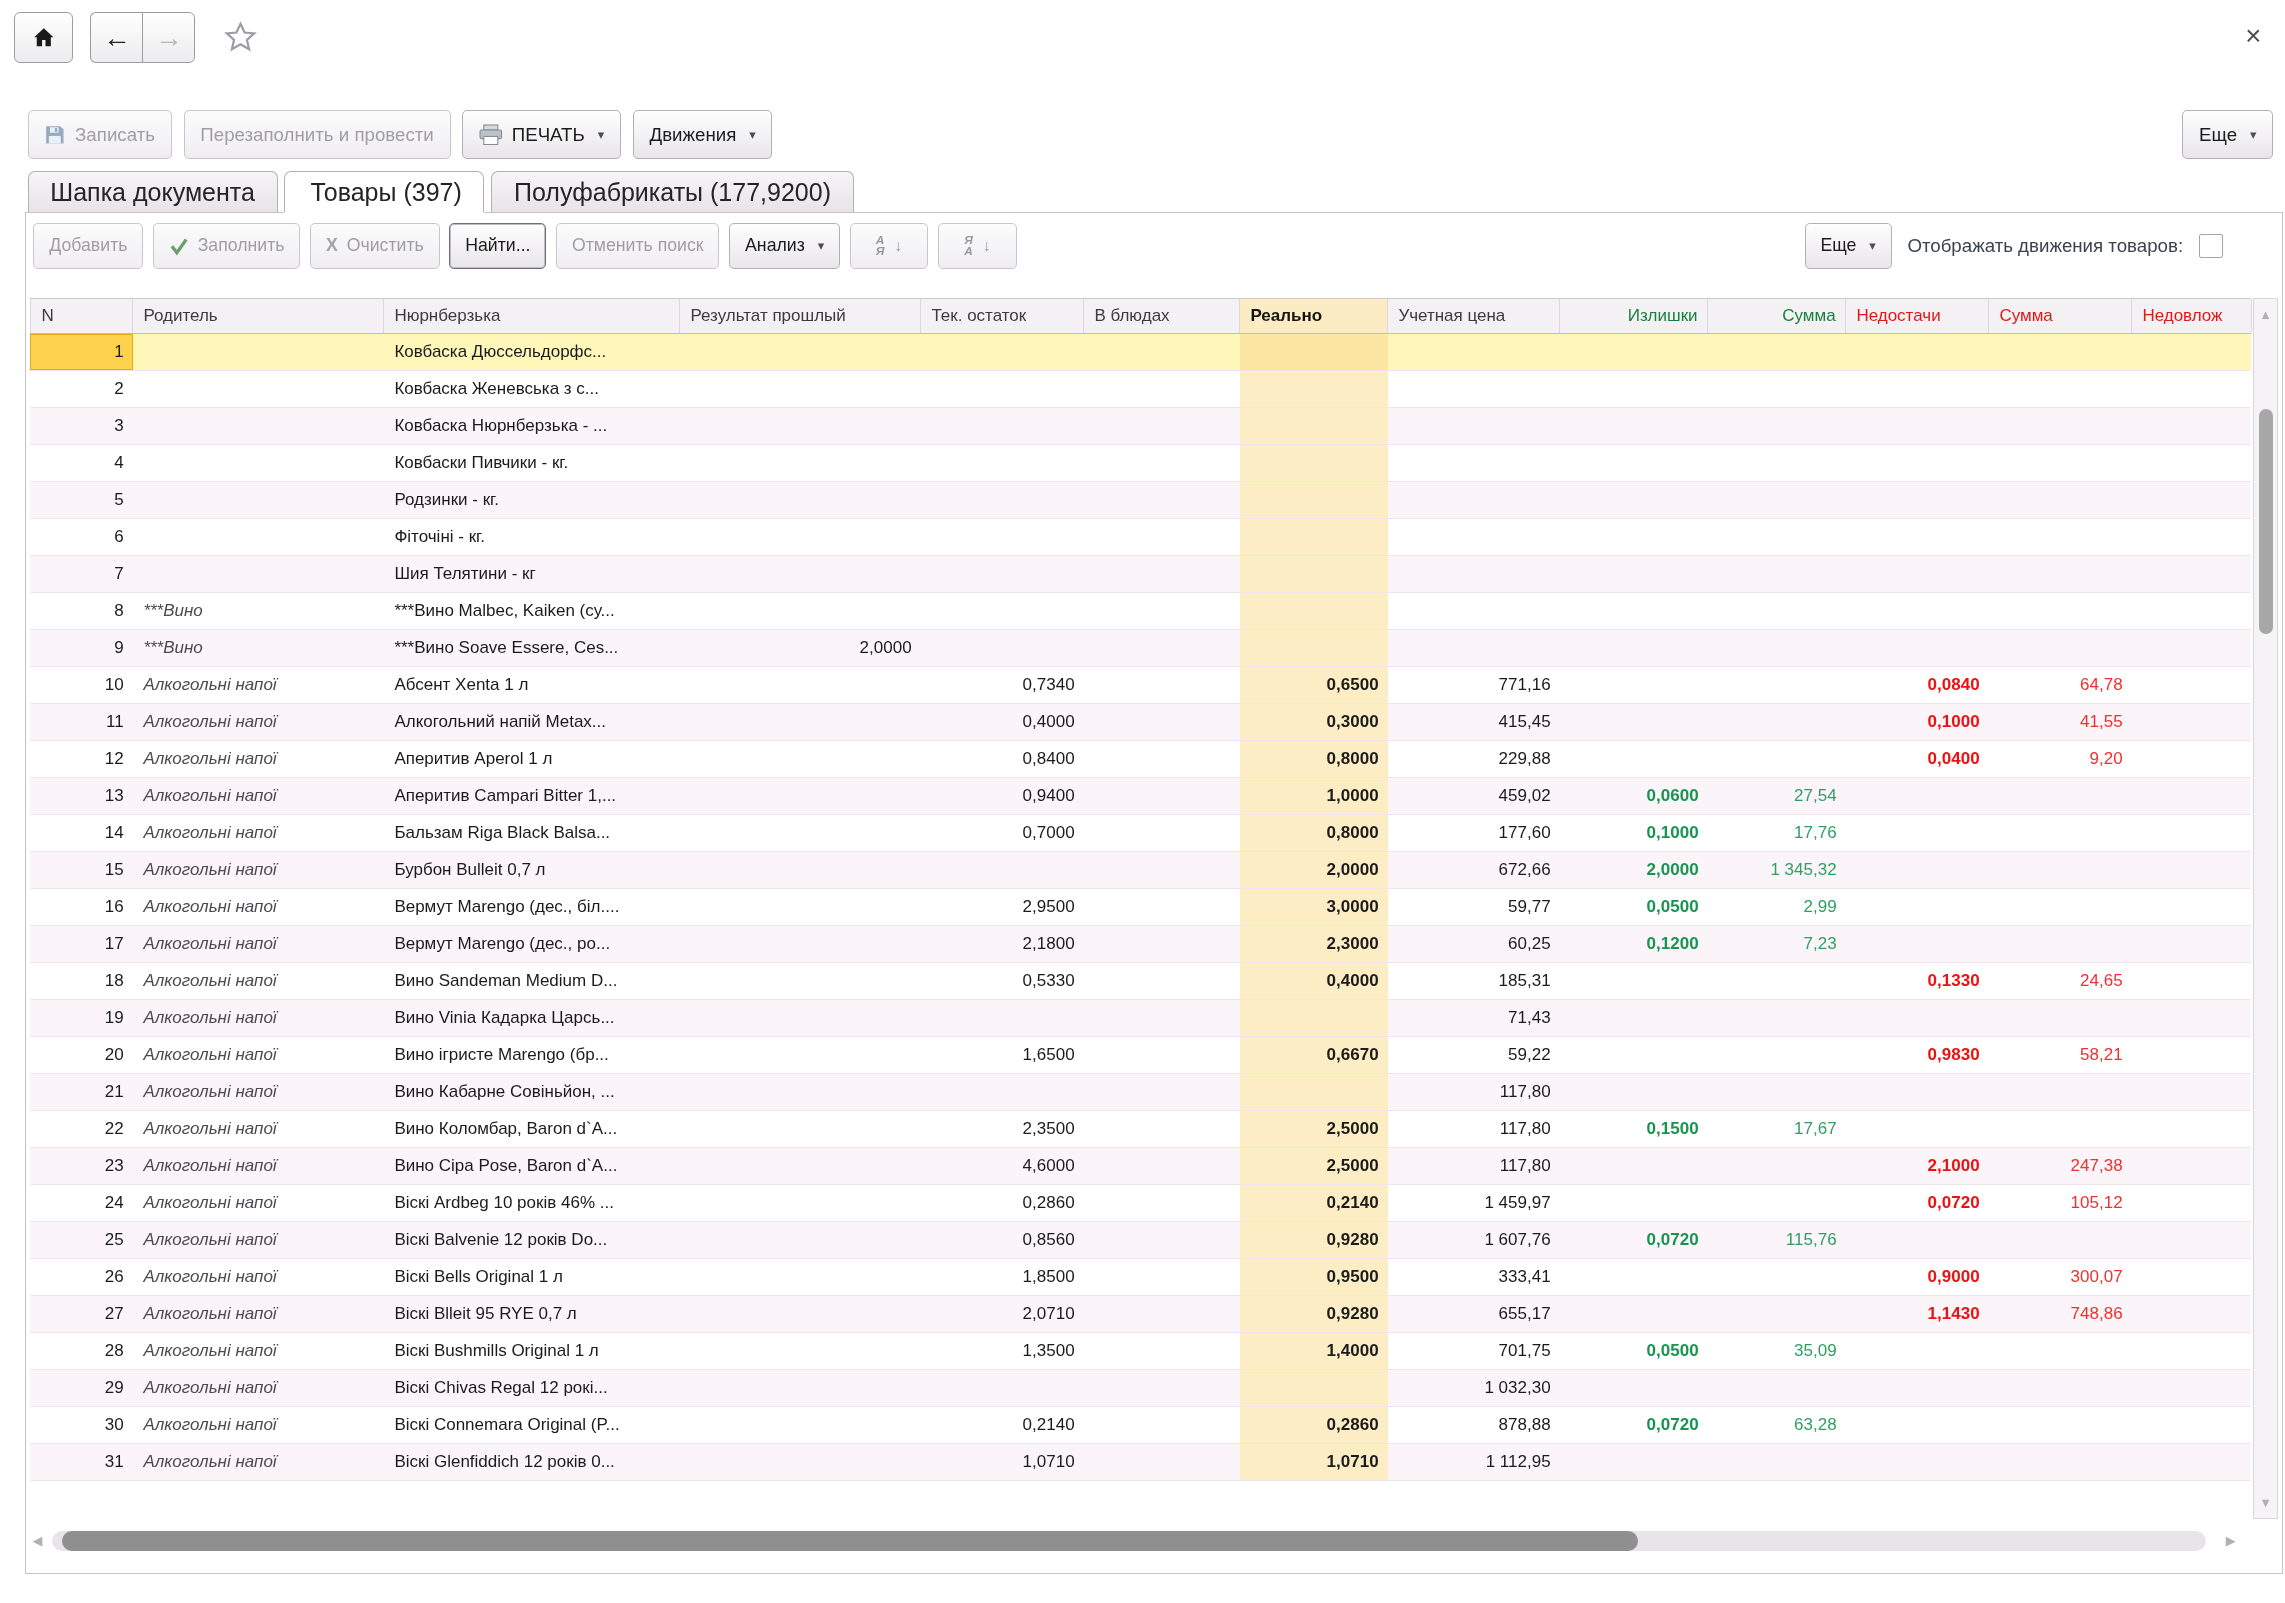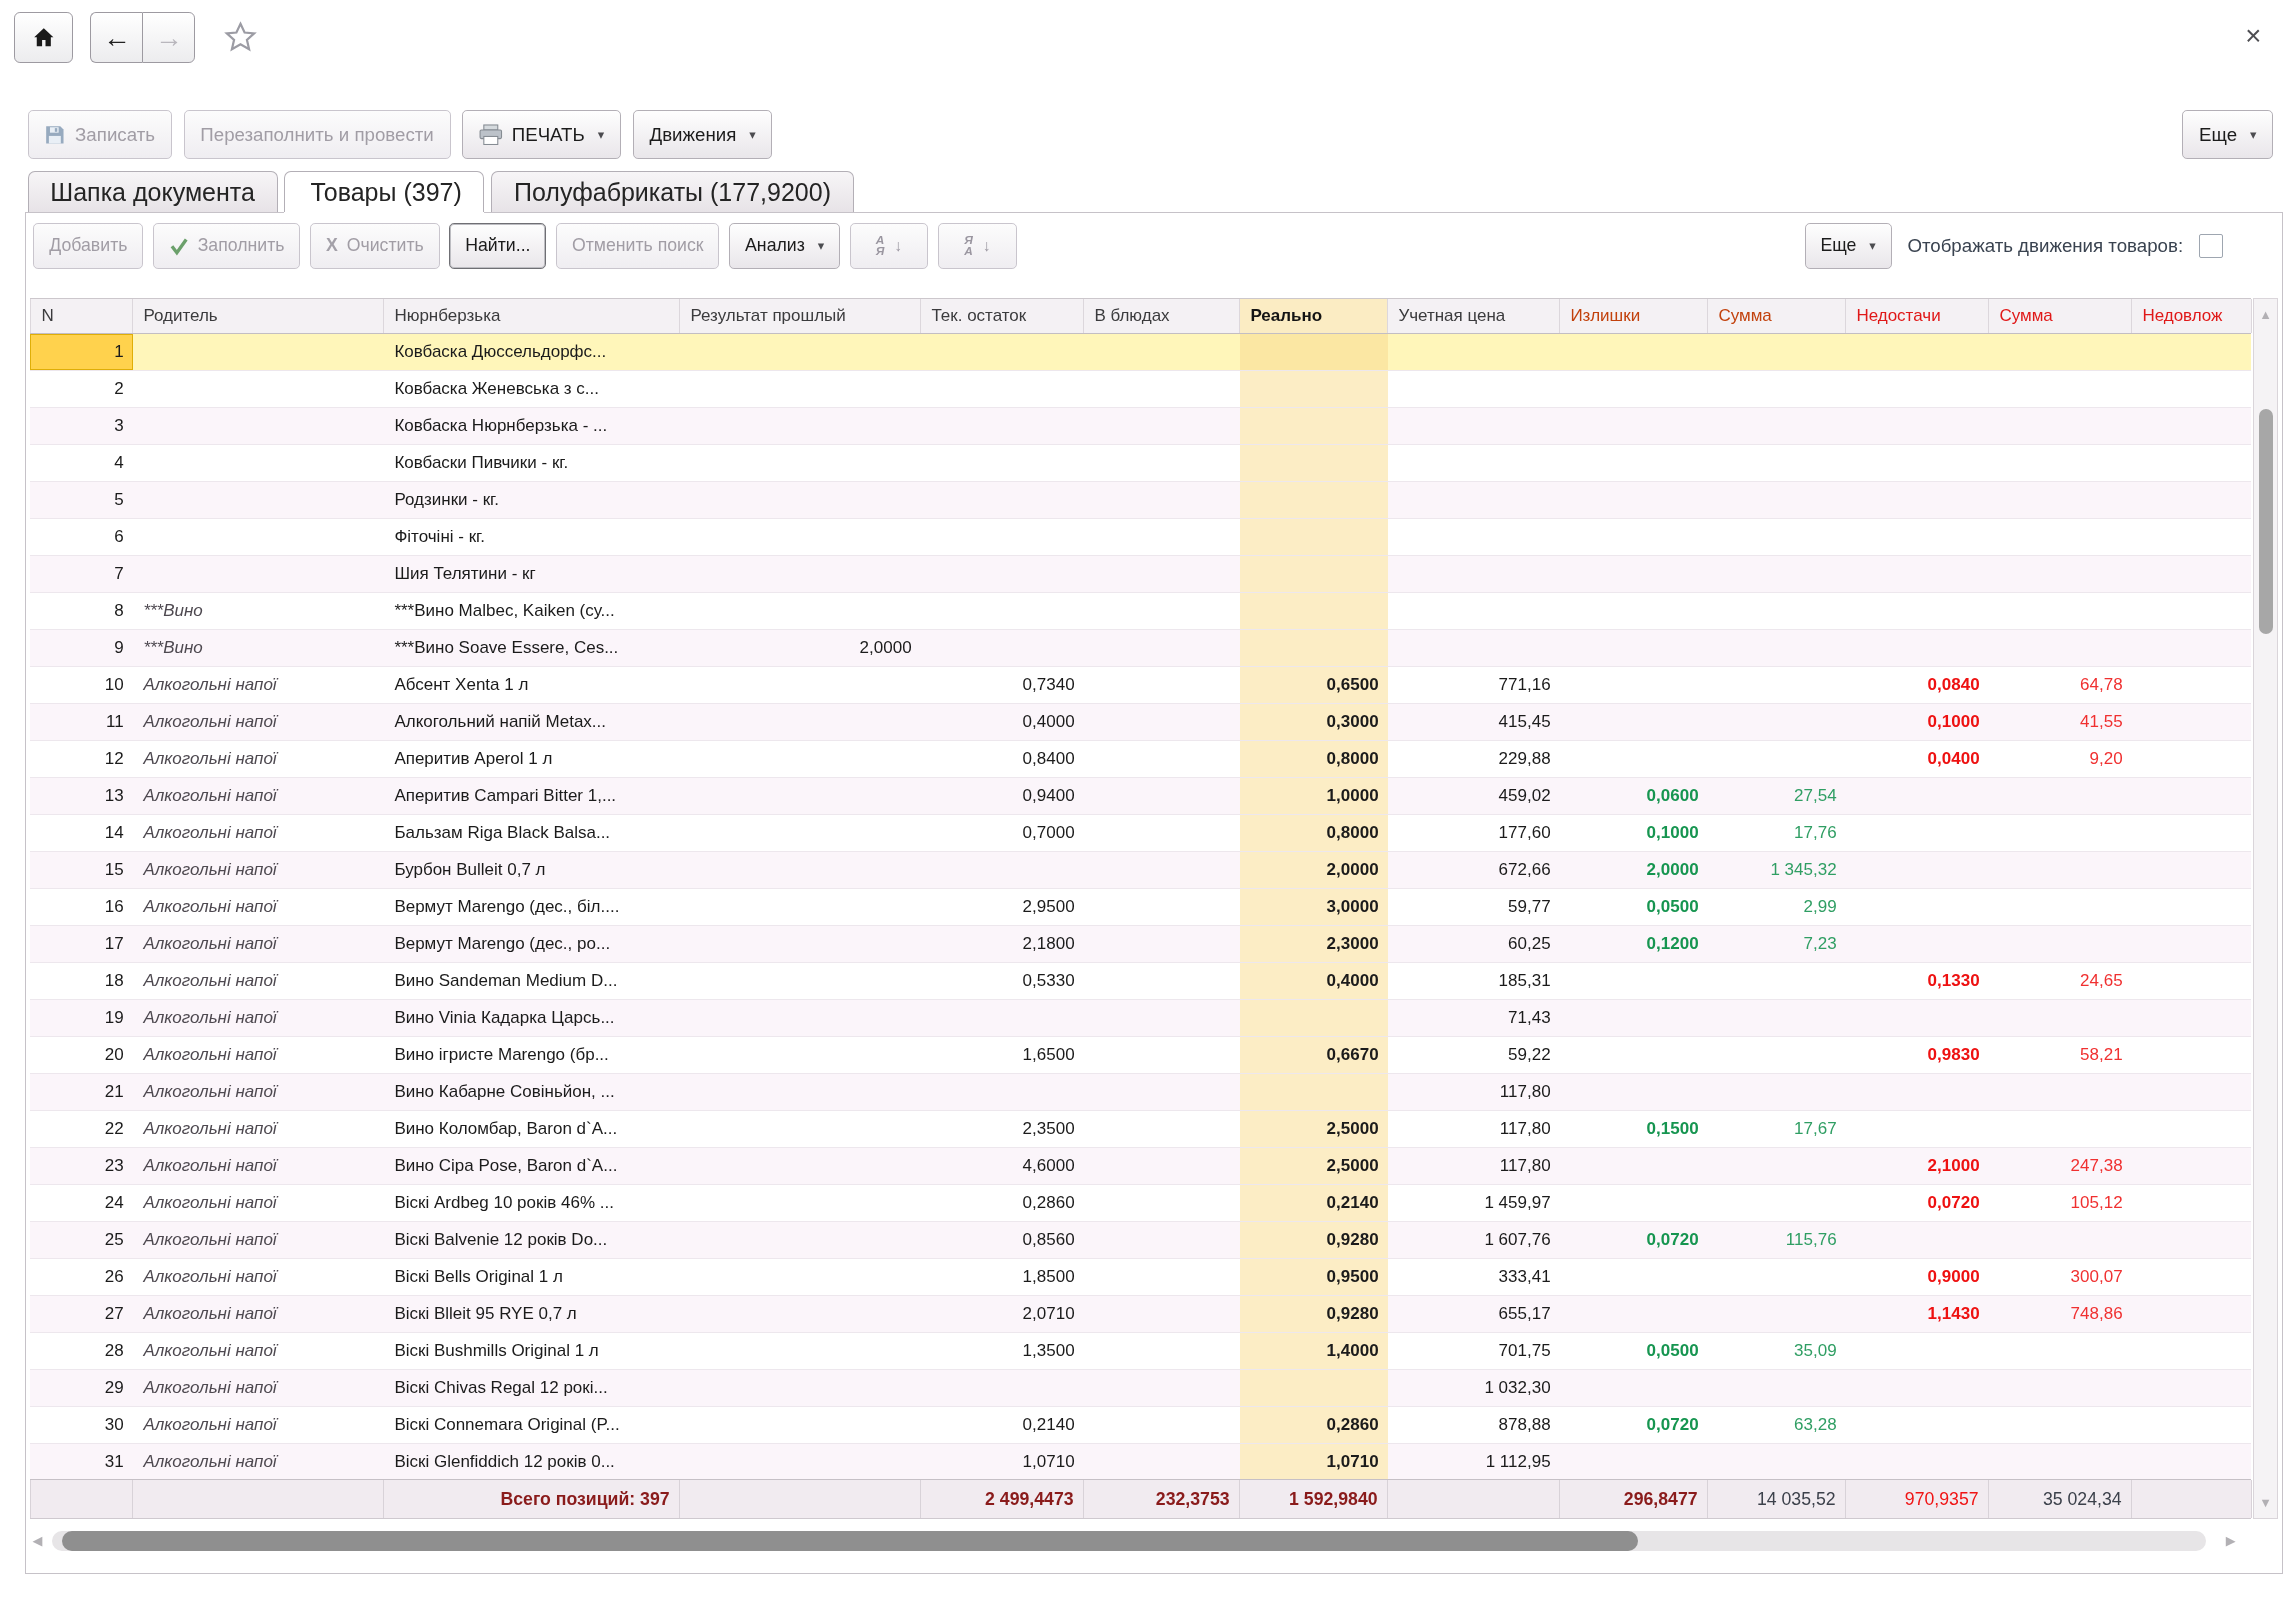--- a/index.html
+++ b/index.html
@@ -54,21 +54,21 @@
 
   
   .gridwrap{position:absolute;top:85px;left:4.9px;width:2248px;height:1221px;
             --cols:103px 251px 296px 241px 163px 156px 148px 172px 148px 138px 143px 143px 120px;}
   .ghead,.grow,.gfoot{display:grid;grid-template-columns:var(--cols);width:2221px;box-sizing:border-box;}
   .ghead{height:36px;background:#f4f1f4;border-top:1px solid #ccc7cc;border-bottom:1px solid #c3bec3;}
   .hcell{box-sizing:border-box;padding:0 9.9px;line-height:34px;font-size:17px;color:#3b3b3d;
          border-right:1px solid #dcd7dc;overflow:hidden;white-space:nowrap;}
   .hcell:first-child{border-left:1px solid #dcd7dc;}
   .ghead .h-real{background:#fbecc3;font-weight:bold;color:#141414;}
-  .ghead .h-green{color:#c2410c;}
+  .ghead .h-green{color:#15803d;text-align:right;}
   .ghead .h-red{color:#e01818;}
 
   .gbody{position:absolute;top:36px;left:0;}
   .grow{height:37px;border-bottom:1px solid #ede7ed;background:#fff;}
   .grow.odd{background:#fbf5fa;}
   .cell{box-sizing:border-box;padding:0 9.9px;line-height:36px;font-size:17px;color:#1b1b1b;
         overflow:hidden;white-space:nowrap;}
   .num{text-align:right;}
   .c-parent{font-style:italic;color:#4e4950;}
   .c-real{font-weight:bold;background:#fcedc5;}
@@ -694,35 +694,20 @@
           <div class="cell c-dish num"></div>
           <div class="cell c-real num">1,0710</div>
           <div class="cell c-price num">1 112,95</div>
           <div class="cell c-sur num"></div>
           <div class="cell c-sur_sum num"></div>
           <div class="cell c-short num"></div>
           <div class="cell c-short_sum num"></div>
           <div class="cell c-und num"></div>
         </div>
       </div>
-    <div class="gfoot" id="gfoot">
-        <div class="fcell "></div>
-        <div class="fcell "></div>
-        <div class="fcell f-m">Всего позиций: 397</div>
-        <div class="fcell "></div>
-        <div class="fcell f-m">2 499,4473</div>
-        <div class="fcell f-m">232,3753</div>
-        <div class="fcell f-m">1 592,9840</div>
-        <div class="fcell "></div>
-        <div class="fcell f-m">296,8477</div>
-        <div class="fcell f-s">14 035,52</div>
-        <div class="fcell f-r">970,9357</div>
-        <div class="fcell f-s">35 024,34</div>
-        <div class="fcell "></div>
-      </div>
 
     <div class="vscroll">
       <span class="vs-arrow vs-up">▲</span>
       <div class="vs-thumb"></div>
       <span class="vs-arrow vs-down">▼</span>
     </div>
   </div>
 
   <div class="hscroll">
     <span class="hs-arrow hs-left">◀</span>

